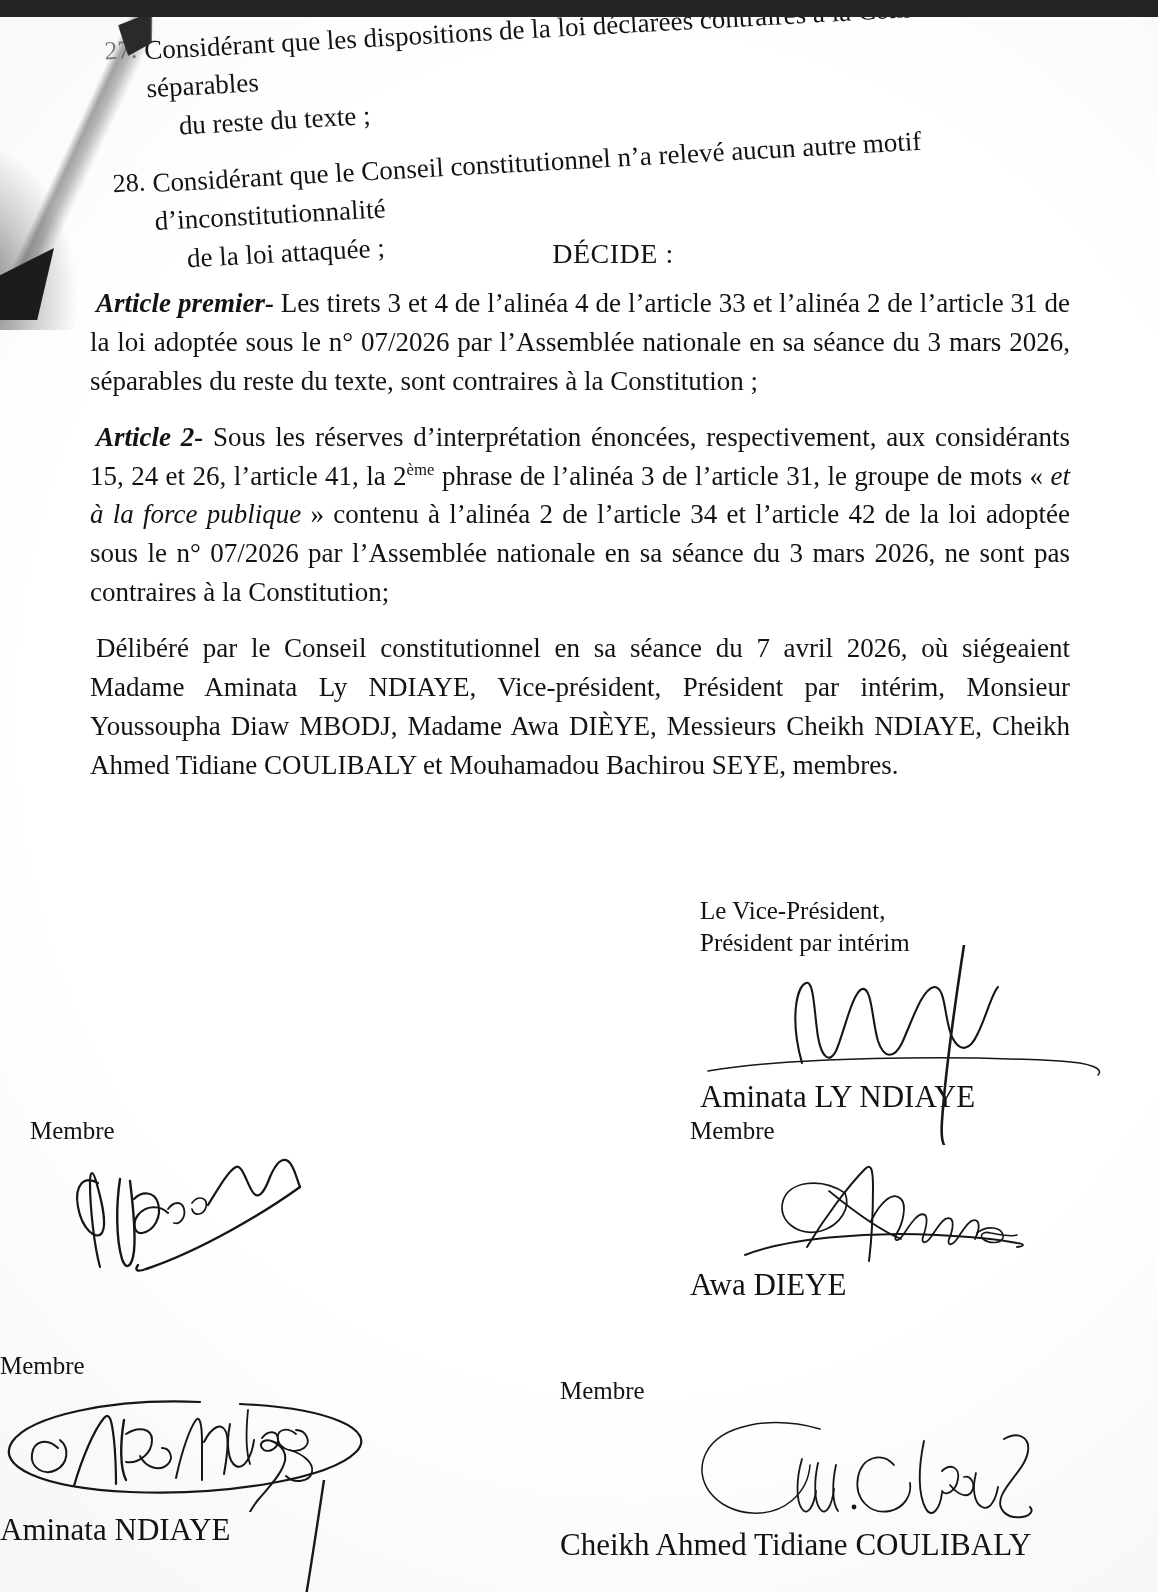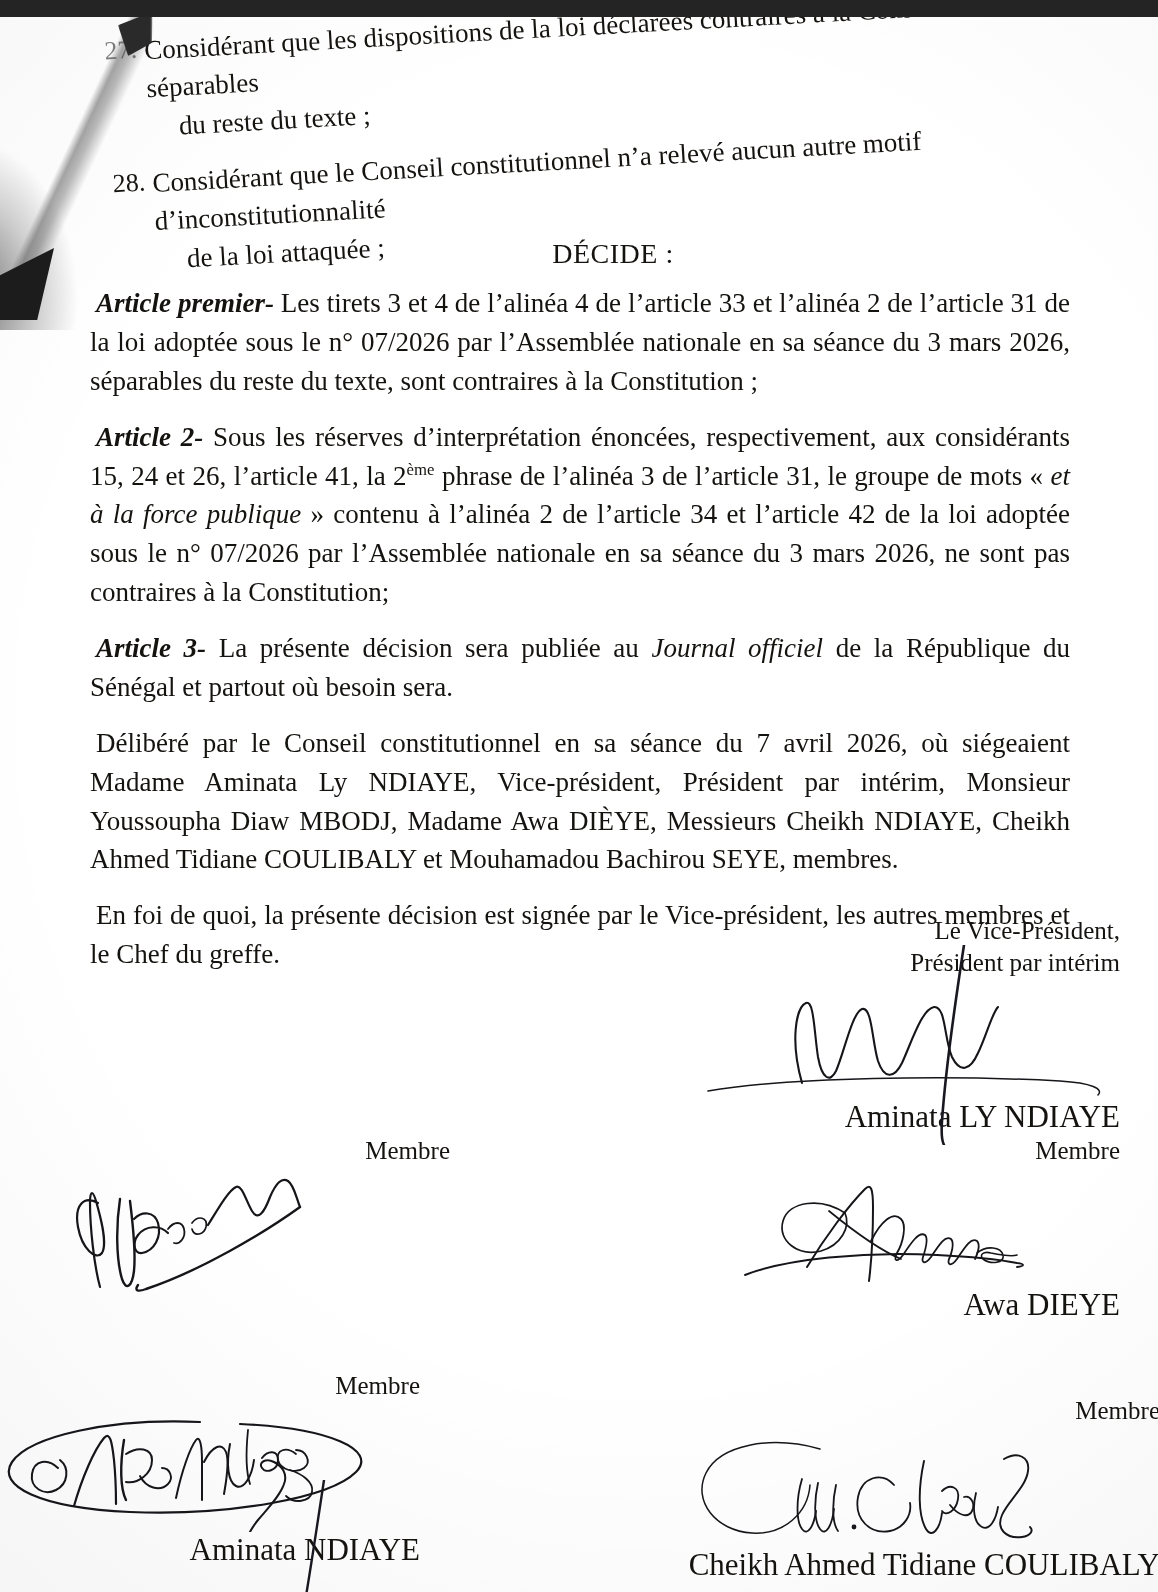--- a/index.html
+++ b/index.html
@@ -130,21 +130,21 @@
   }
   p.art .lead {
     font-weight: bold;
     font-style: italic;
   }
   p.art i { font-style: italic; }
   sup.ord { font-size: 0.62em; vertical-align: super; line-height: 0; }
 
   
   .sig-area { position: absolute; left:0; top: 885px; width: 1158px; z-index: 2; }
-  .sig-block { position: absolute; text-align: right; margin-top: 20px; }
+  .sig-block { position: absolute; text-align: left; }
   .sig-role {
     font-size: 25px;
     line-height: 1.28;
     margin: 0;
     white-space: pre-line;
   }
   .sig-name {
     font-size: 31px;
     margin: 0;
     white-space: nowrap;
@@ -194,28 +194,24 @@
     <div class="decide">DÉCIDE :</div>
 
     <p class="art">
       <span class="lead">Article premier-</span><span> Les tirets 3 et 4 de l’alinéa 4 de l’article 33 et l’alinéa 2 de l’article 31 de la loi adoptée sous le n° 07/2026 par l’Assemblée nationale en sa séance du 3 mars 2026, séparables du reste du texte, sont contraires à la Constitution ;</span>
     </p>
 
     <p class="art">
       <span class="lead">Article 2-</span><span> Sous les réserves d’interprétation énoncées, respectivement, aux considérants 15, 24 et 26, l’article 41, la 2</span><sup class="ord">ème</sup><span> phrase de l’alinéa 3 de l’article 31, le groupe de mots « </span><i>et à la force publique</i><span> » contenu à l’alinéa 2 de l’article 34 et l’article 42 de la loi adoptée sous le n° 07/2026 par l’Assemblée nationale en sa séance du 3 mars 2026, ne sont pas contraires à la Constitution;</span>
     </p>
 
-    <p class="art">
-      <span class="lead">Article 3-</span><span> La présente décision sera publiée au </span><i>Journal officiel</i><span> de la République du Sénégal et partout où besoin sera.</span>
-    </p>
 
     <p class="art">Délibéré par le Conseil constitutionnel en sa séance du 7 avril 2026, où siégeaient Madame Aminata Ly NDIAYE, Vice-président, Président par intérim, Monsieur Youssoupha Diaw MBODJ, Madame Awa DIÈYE, Messieurs Cheikh NDIAYE, Cheikh Ahmed Tidiane COULIBALY et Mouhamadou Bachirou SEYE, membres.</p>
 
 
-    <p class="art">En foi de quoi, la présente décision est signée par le Vice-président, les autres membres et le Chef du greffe.</p>
 
   </div>
 
   <div class="sig-area">
 
     <div class="sig-block" style="left:700px; top:10px; width:420px;">
       <p class="sig-role">Le Vice-Président,
 Président par intérim</p>
       <svg class="sig-ink" width="260" height="110" viewBox="0 0 260 110">
         <path d="M22,104 C10,62 16,28 26,24 C34,21 34,52 38,78 C42,100 50,104 56,92 C64,74 72,34 82,30 C92,27 92,62 98,82 C104,100 114,100 122,84 C132,62 142,30 154,28 C166,27 164,60 172,78 C180,94 190,92 198,74 C206,58 212,34 218,28" stroke-width="2.1"></path>

